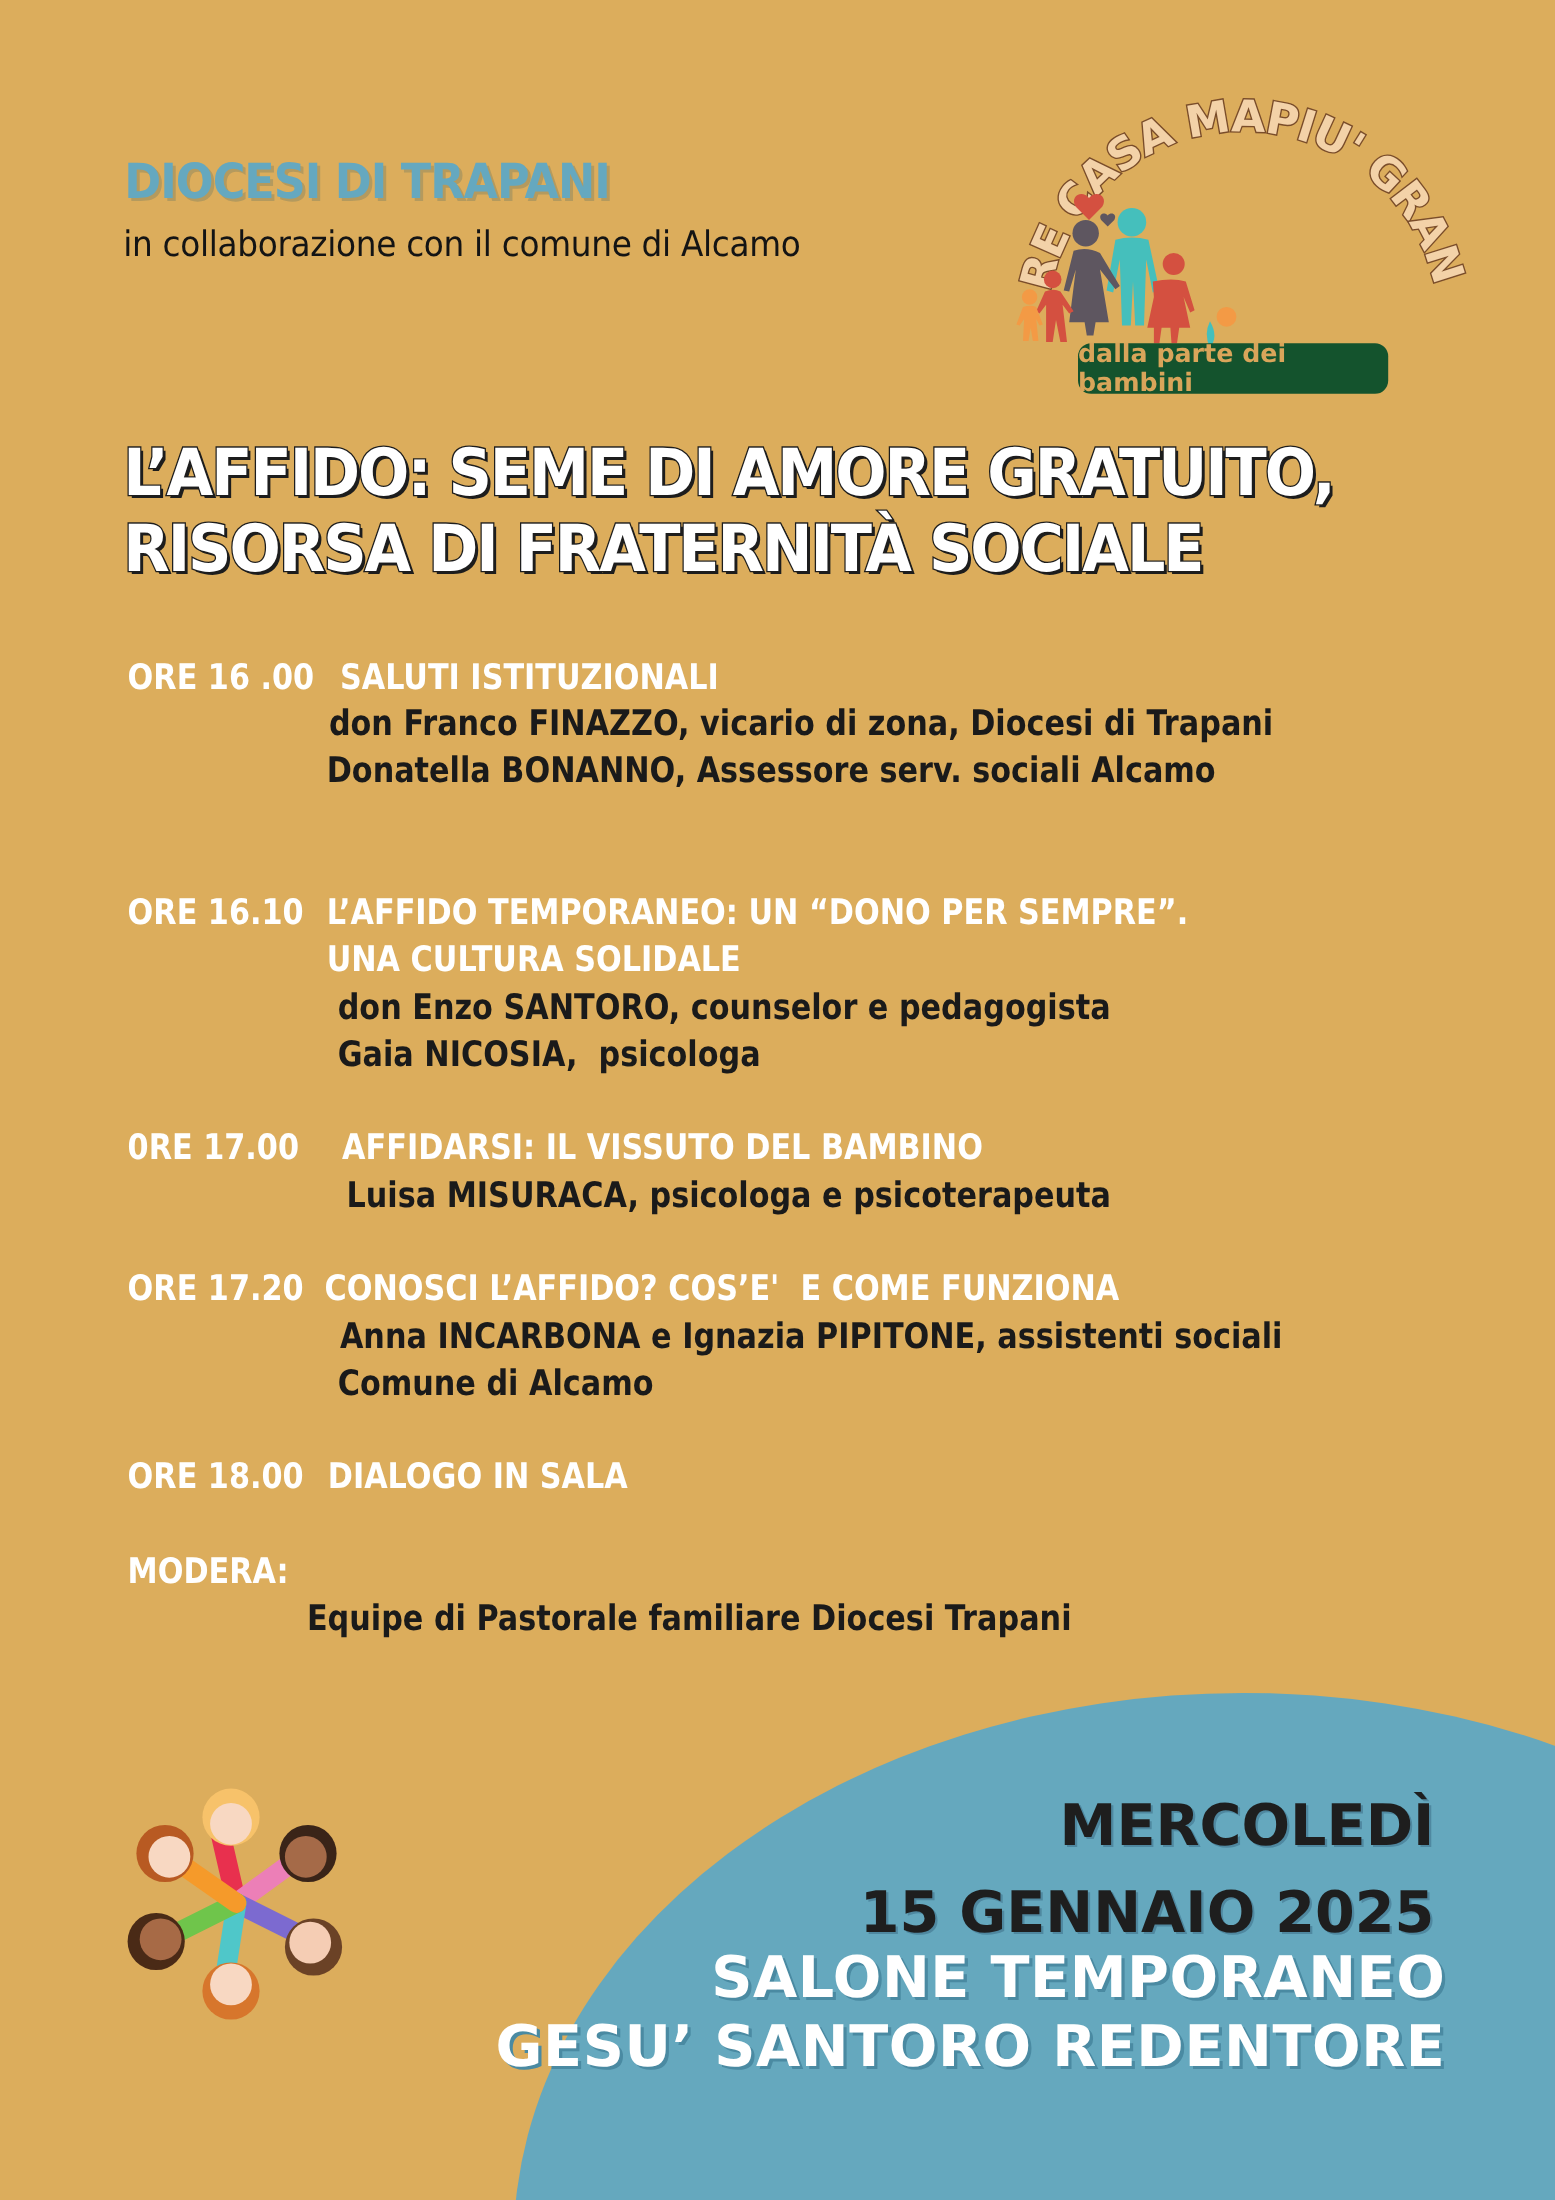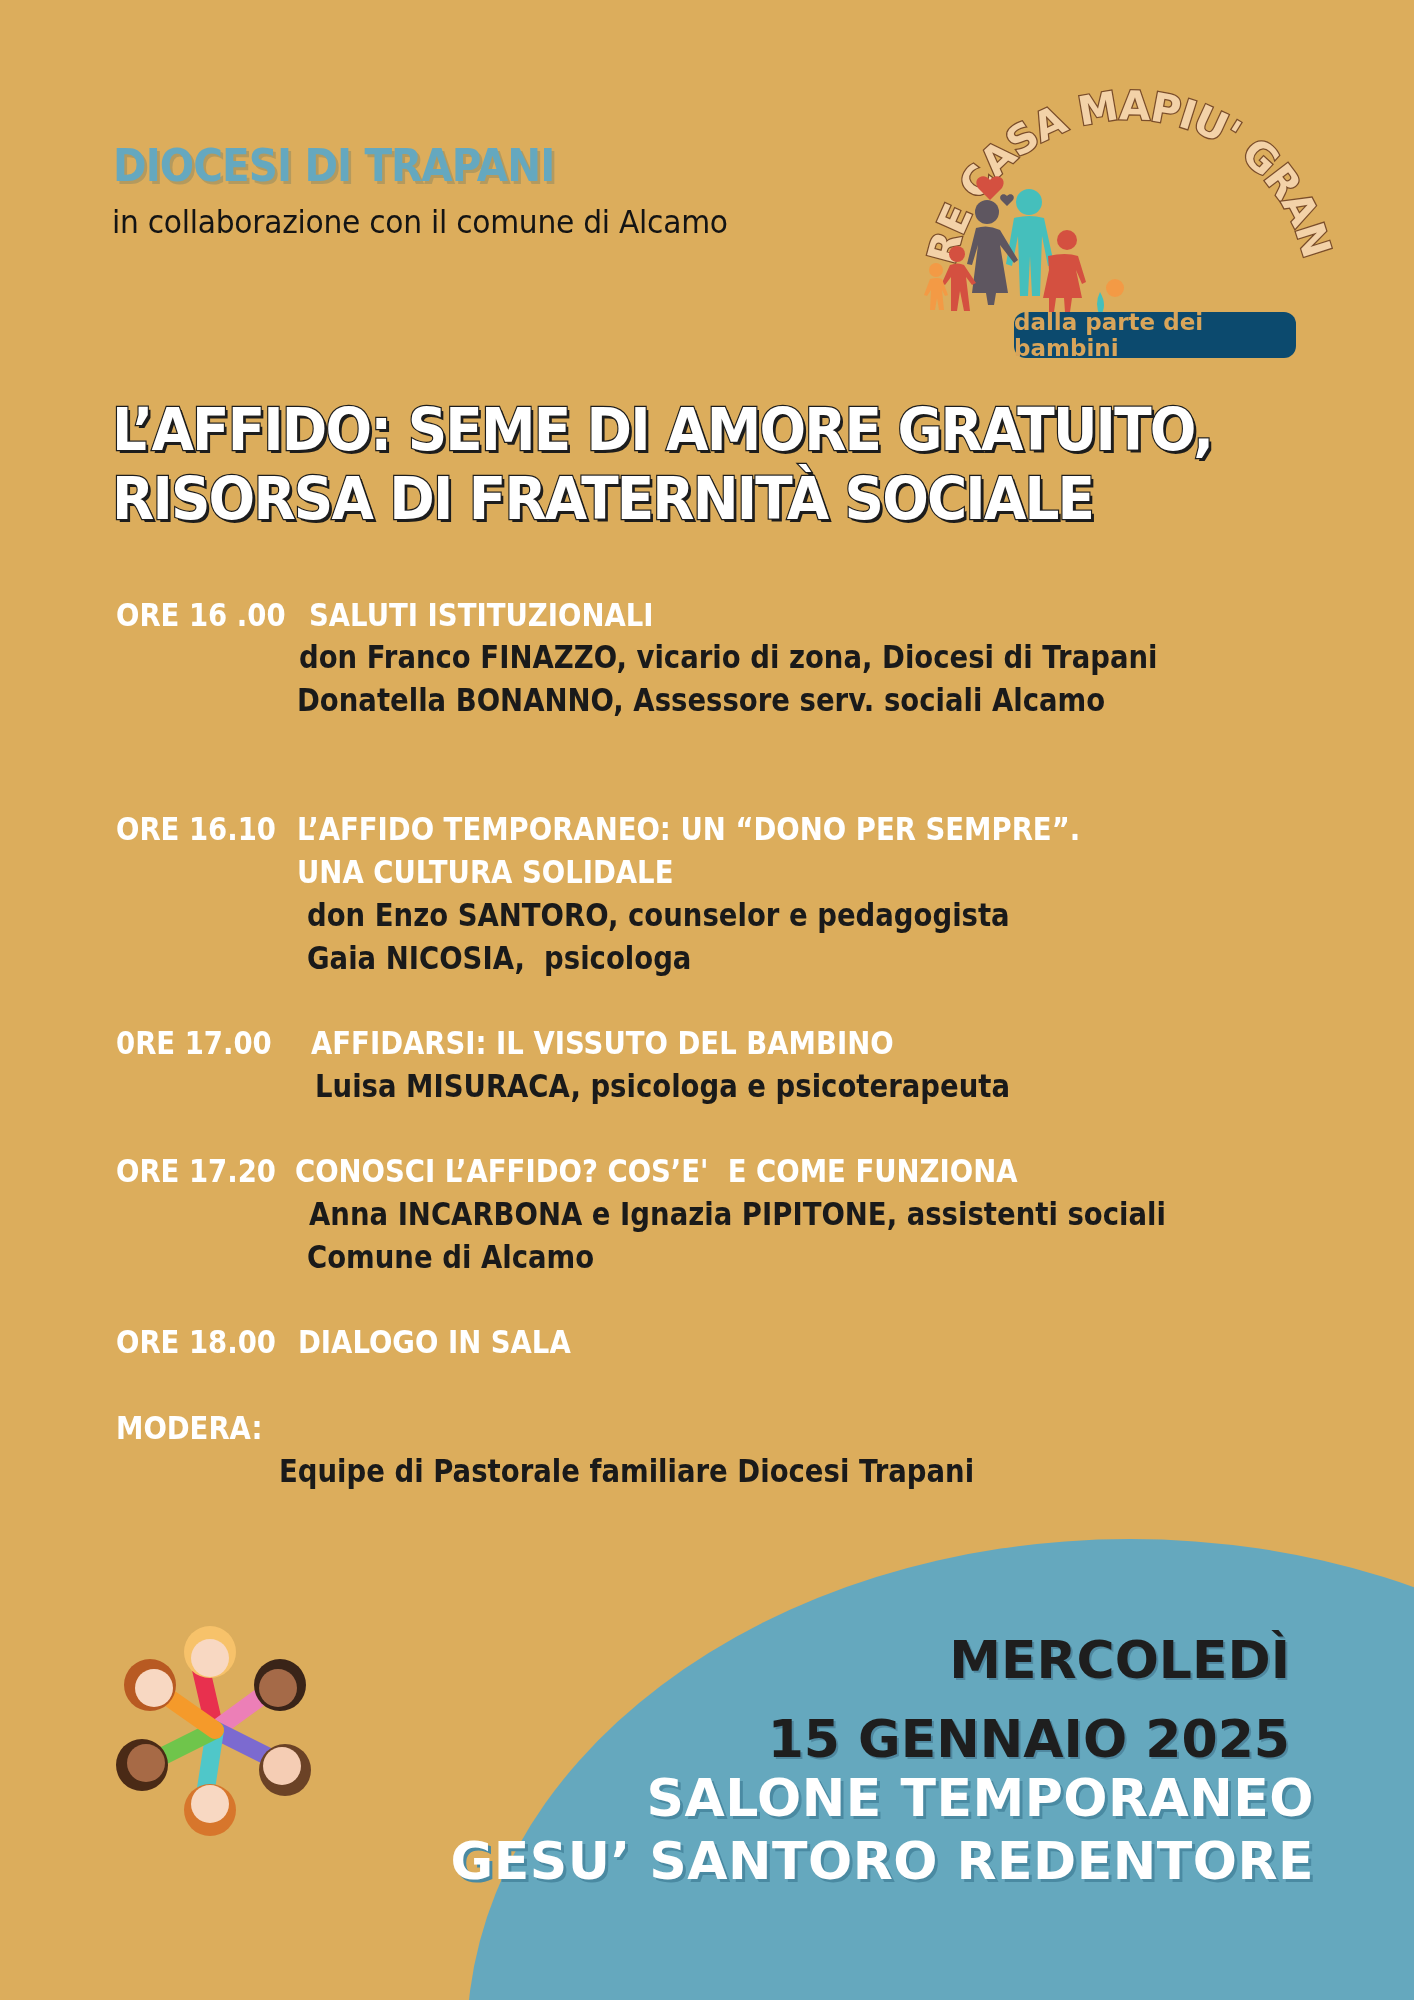--- a/index.html
+++ b/index.html
@@ -17,25 +17,24 @@
     transform: scaleX(0.92); transform-origin: left center;
   }
   .org-sub {
     left: 112px; top: 203px; font-size: 32px; color: #141414;
     font-family: "DejaVu Sans", sans-serif; font-weight: normal;
     letter-spacing: -0.3px; transform: scaleX(0.93); transform-origin: left center;
   }
   .logo { left: 900px; top: 60px; width: 440px; height: 310px; }
   .logo-badge {
     position: absolute; left: 80px; top: 252px; width: 282px; height: 46px;
-    background: #0c4a6e; border-radius: 12px;
+    background: #14532d; border-radius: 12px;
     display: flex; align-items: center; justify-content: center;
     color: #d9a55a; font-weight: bold; font-size: 23px;
     font-family: "DejaVu Sans", sans-serif;
-    margin-left: 34px;
   }
   .main-title {
     left: 112px; top: 395px; margin: 0;
     font-family: "DejaVu Sans", sans-serif; font-weight: bold;
     font-size: 59px; line-height: 69px; letter-spacing: -2px;
     color: #ffffff;
     -webkit-text-stroke: 2.5px #1d1d1d; paint-order: stroke fill;
     text-shadow: 3px 3px 0 #1d1d1d;
     transform: scaleX(0.93); transform-origin: left top;
     white-space: nowrap;
@@ -46,21 +45,21 @@
     font-family: "DejaVu Sans", sans-serif; font-weight: bold;
     transform: scaleX(0.86); transform-origin: left top;
   }
   .w { color: #ffffff; font-size: 32px; }
   .k { color: #1a1a1a; font-size: 32px; }
   .blob {
     position: absolute; left: 467px; top: 1539px; width: 1326px; height: 1000px;
     background: #65a8be; border-radius: 50%;
   }
   .date {
-    right: 124px; text-align: right; position: absolute;
+    right: 110px; text-align: right; position: absolute;
     font-family: "DejaVu Sans", sans-serif; font-weight: bold;
     white-space: nowrap;
   }
   .date.dark { color: #1e1e1e; font-size: 52px; text-shadow: 2px 2px 0 #4f88a0; letter-spacing: 0px; }
   .date.light { color: #ffffff; font-size: 52px; text-shadow: 3px 3px 0 #4a8aa2; letter-spacing: 0.5px; }
   .kids { left: 110px; top: 1620px; width: 210px; height: 220px; }
 </style>
 </head>
 <body>
 

